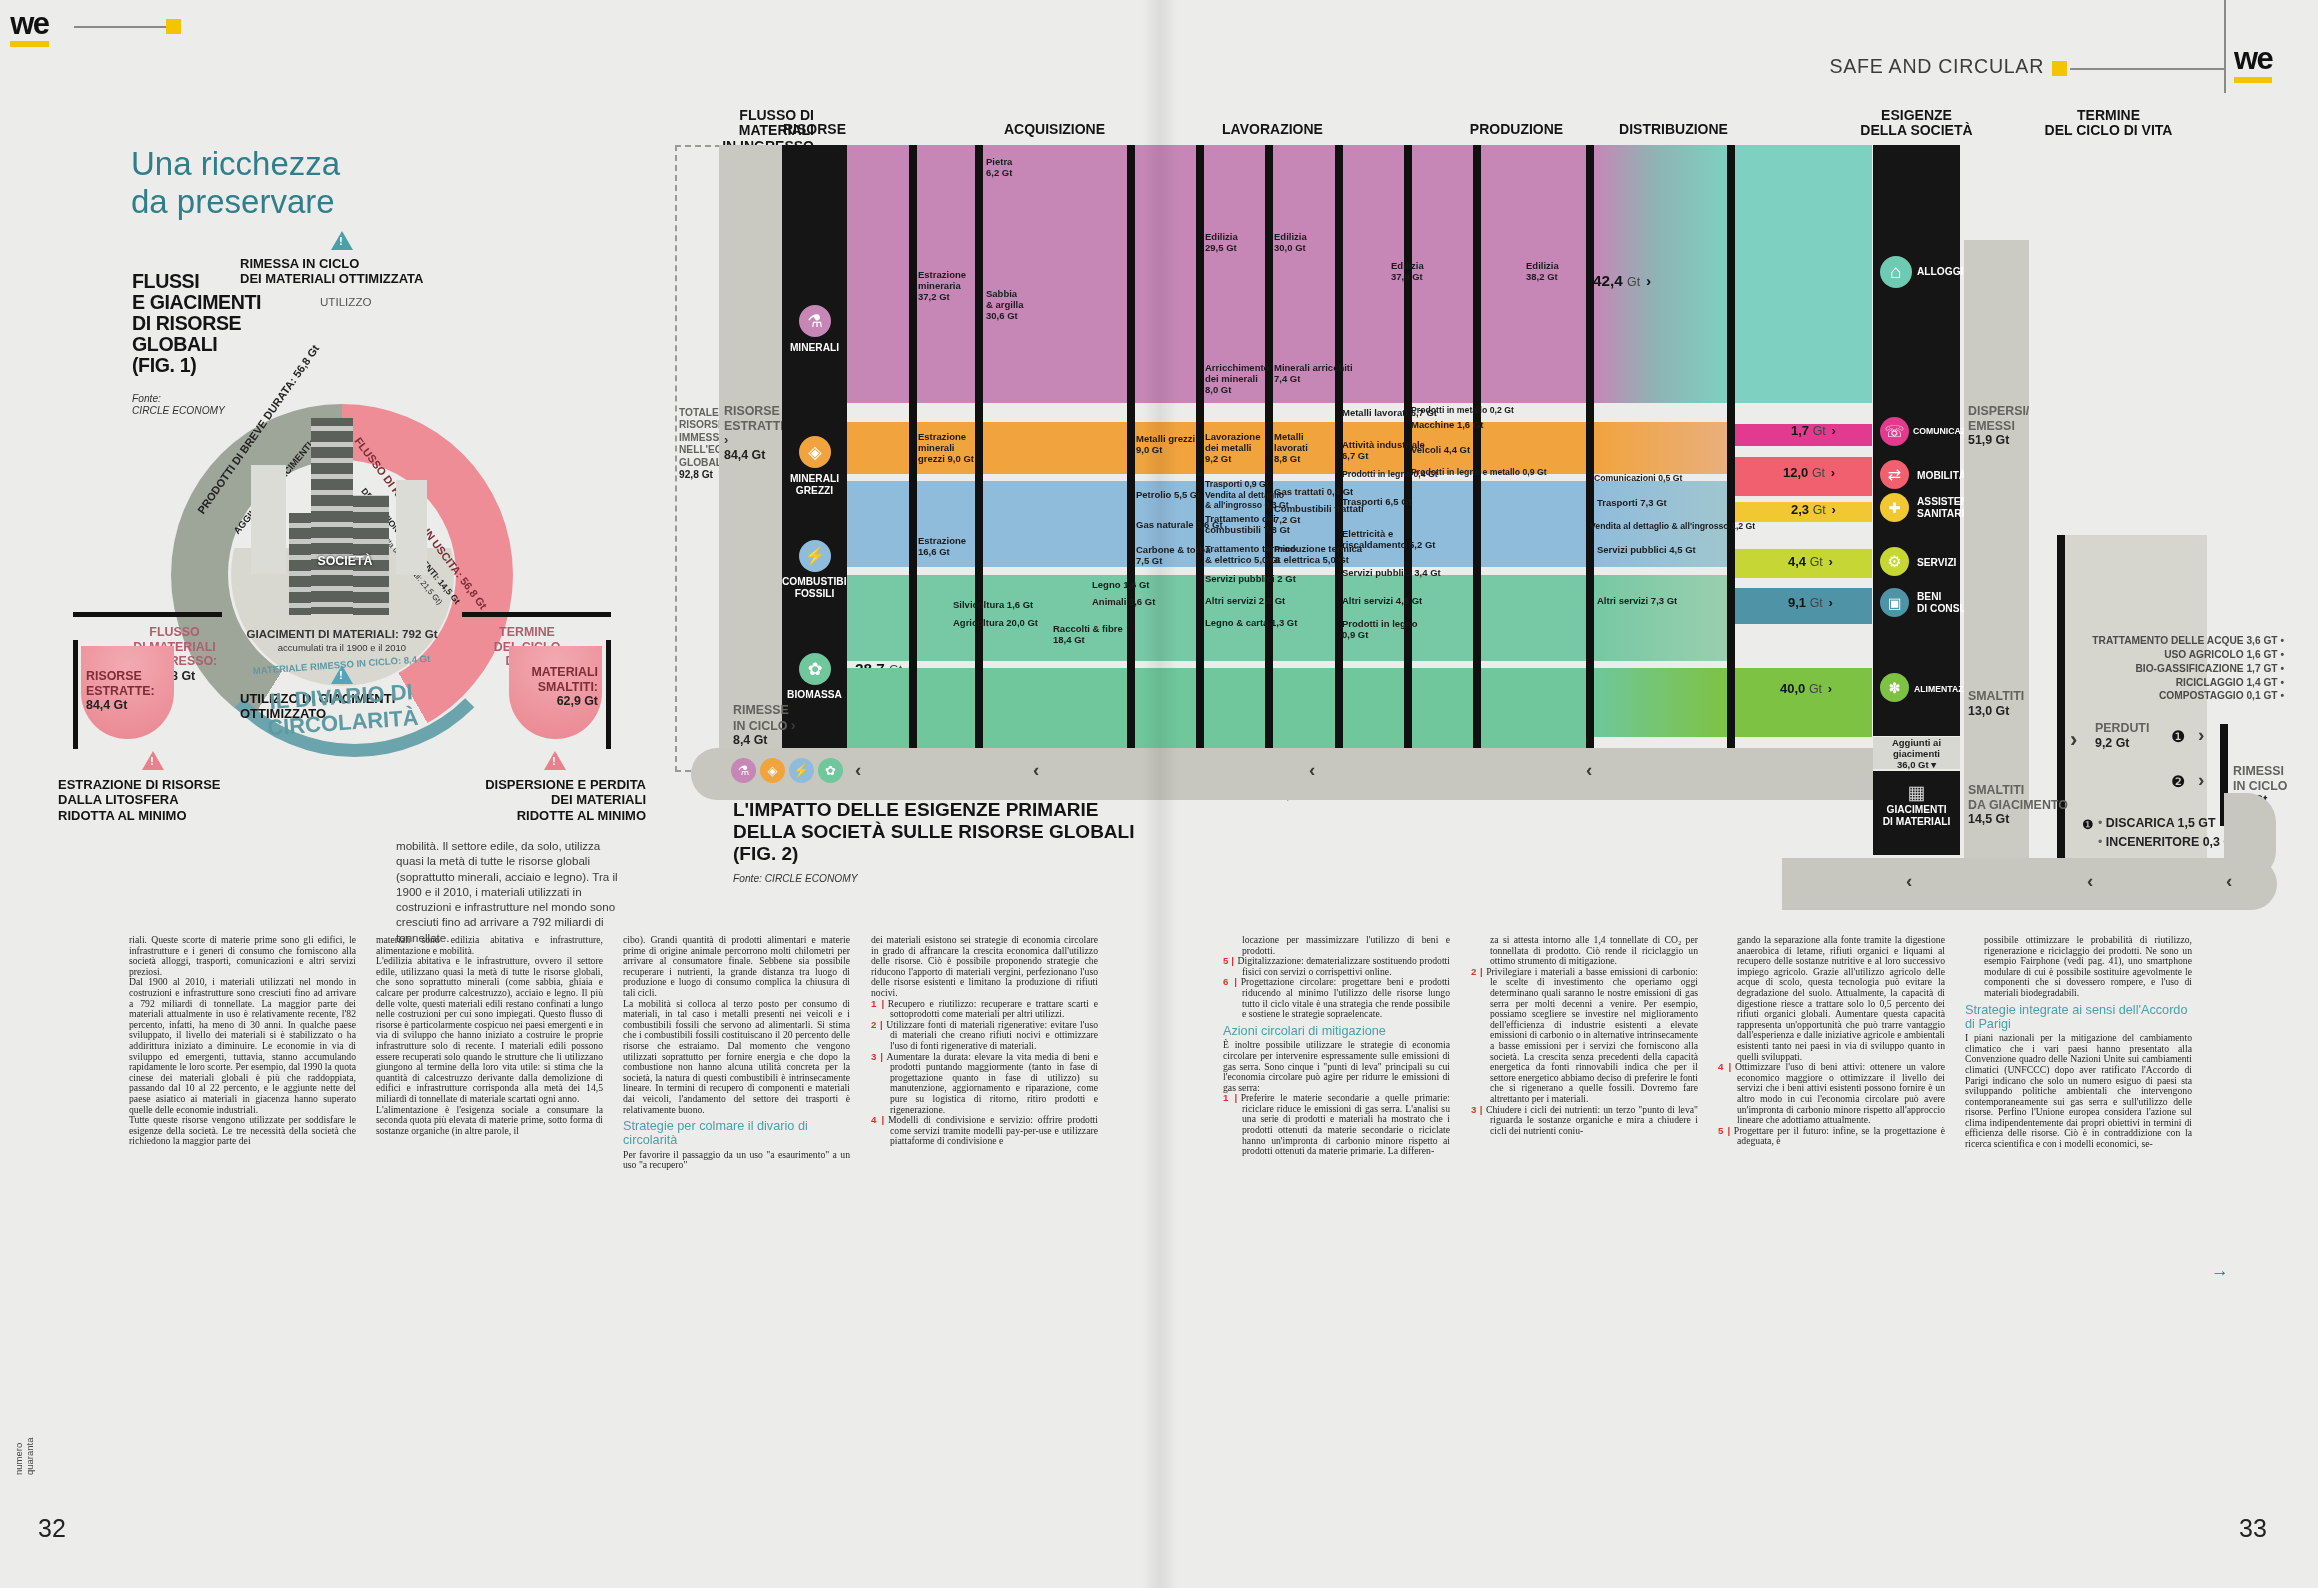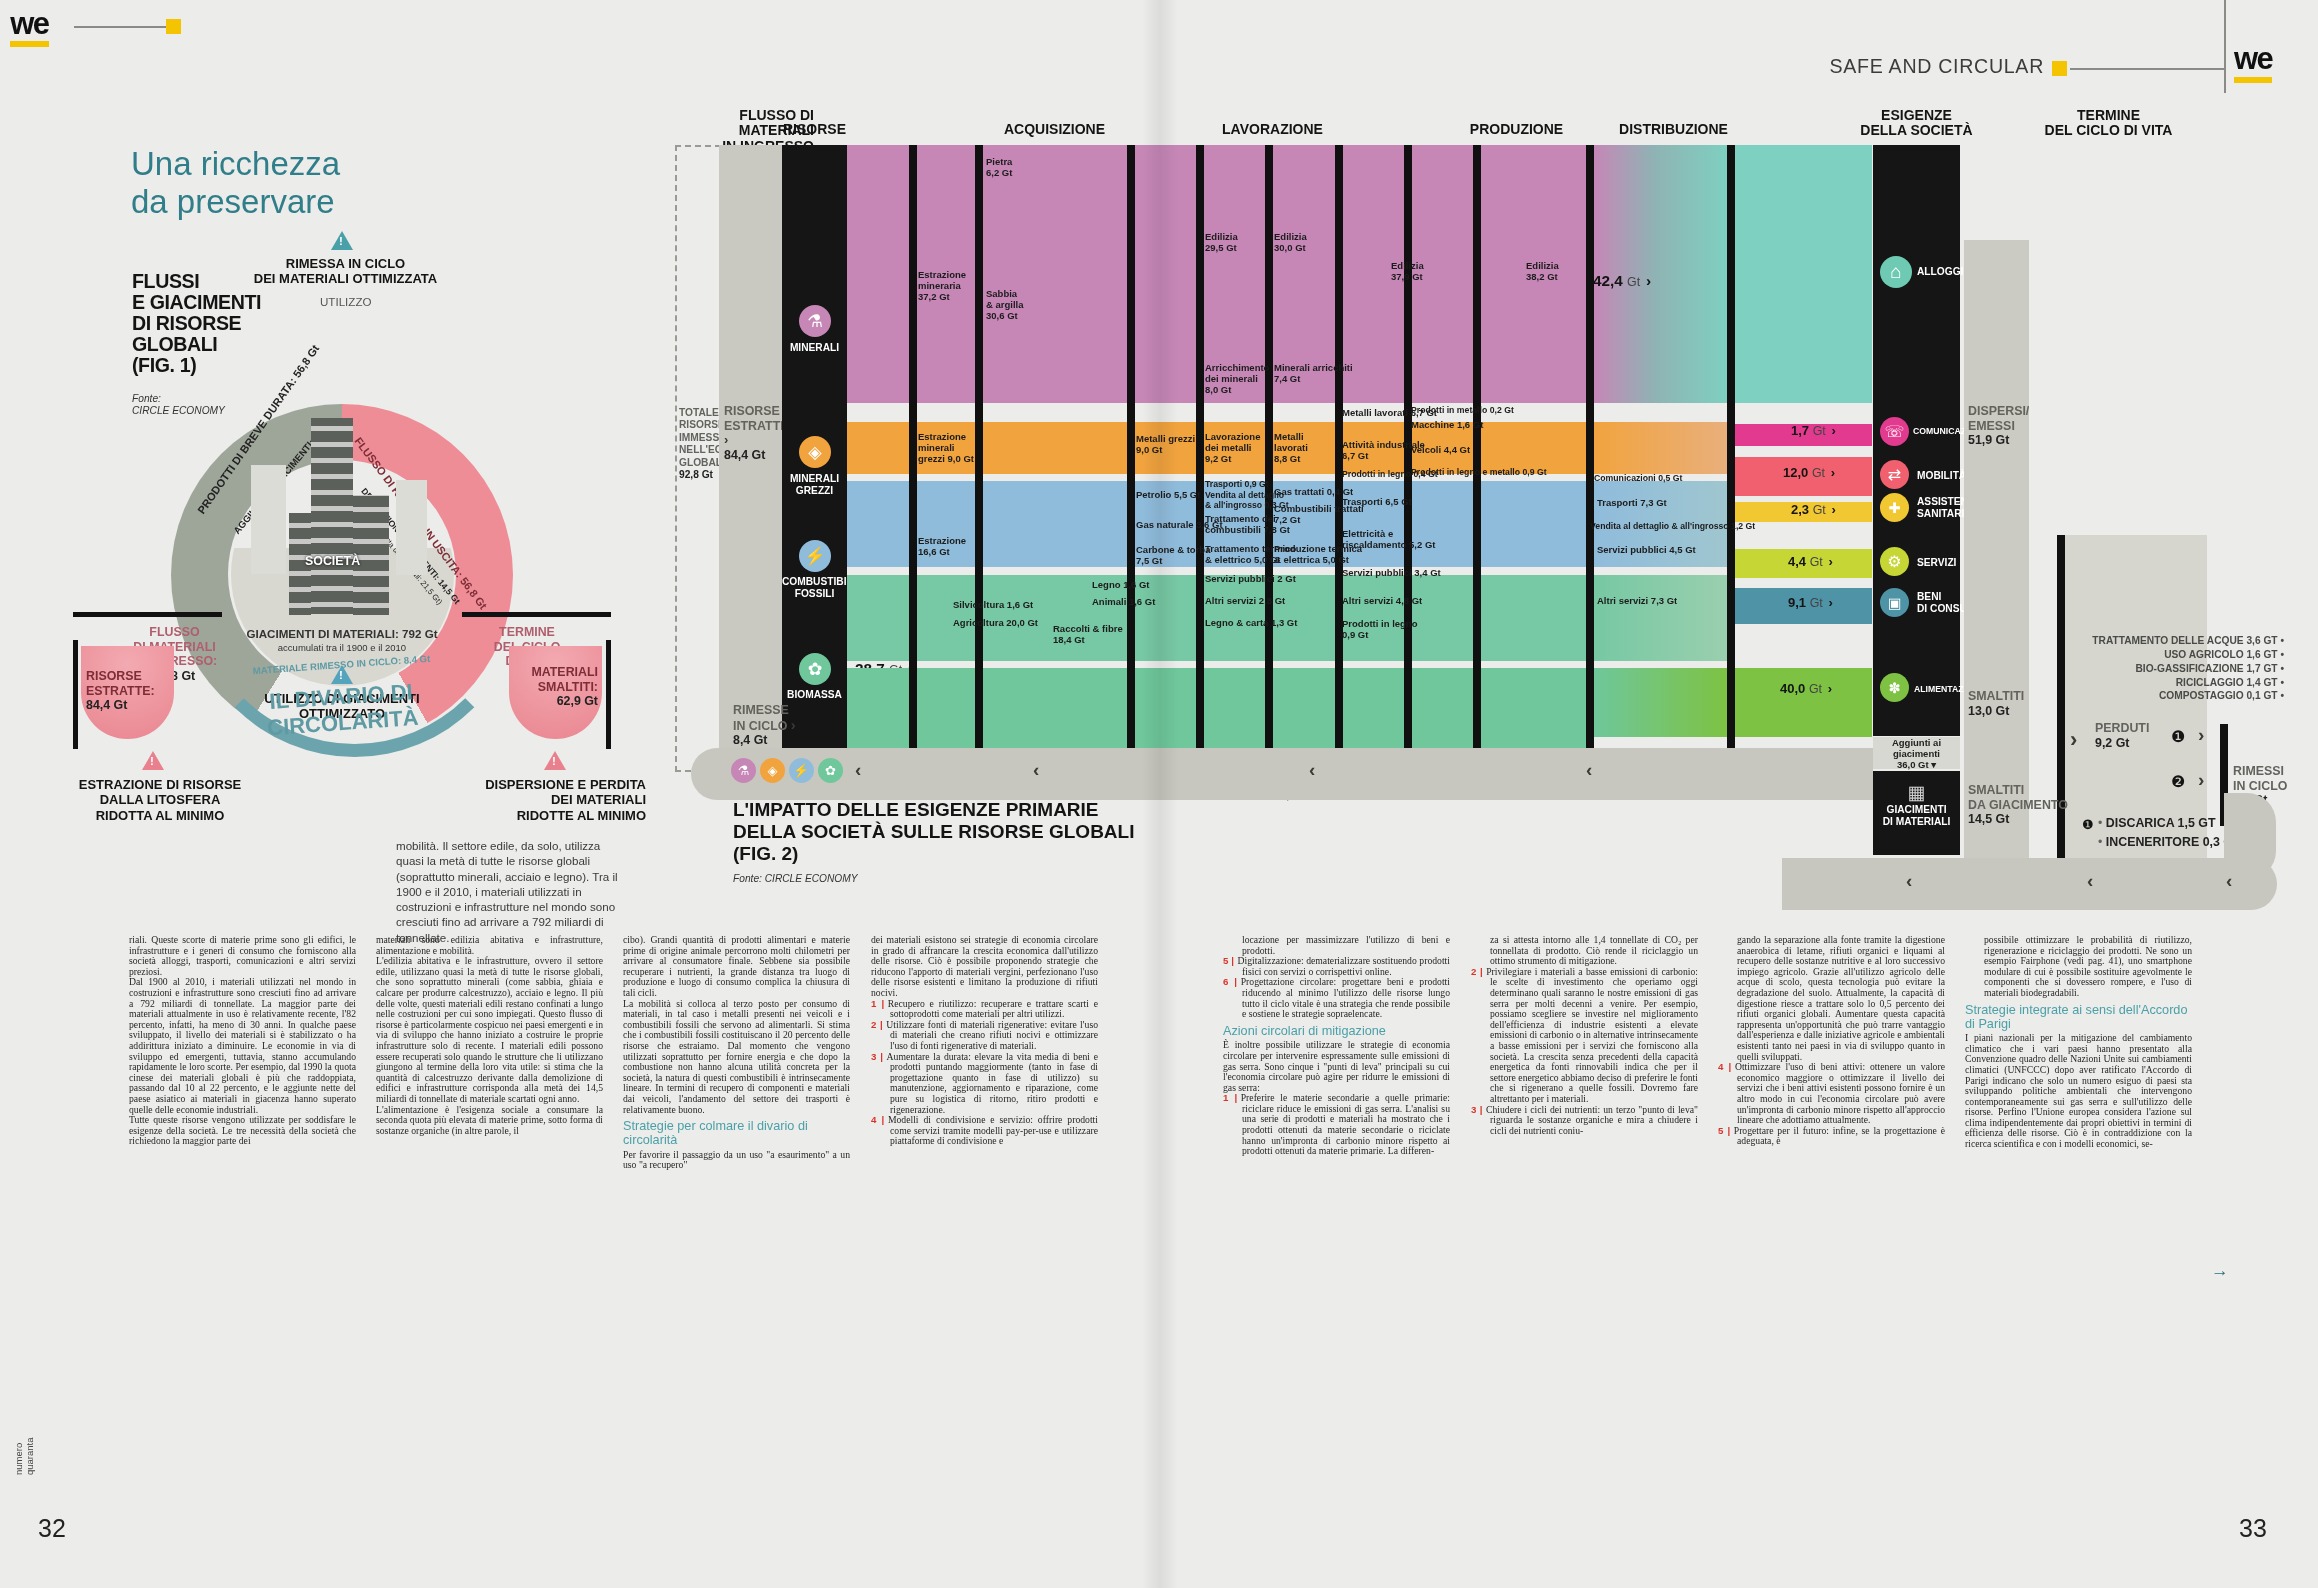--- a/index.html
+++ b/index.html
@@ -11,21 +11,21 @@
   .brand{font-weight:bold;font-size:31px;color:#111;letter-spacing:-1.5px}
   .brand u{text-decoration:none;border-bottom:6.5px solid #f5c400;padding-bottom:0.7px}
   .rule{background:#8a8a86;height:1.5px}
   .vrule{background:#8a8a86;width:1.5px}
   .ysq{background:#f5c400;width:14.5px;height:14.5px}
   .section-title{font-size:19.6px;color:#3c3c3a;letter-spacing:0.7px}
   
   .title{font-size:33px;line-height:38px;color:#2f7e8a}
   .fig-head{font-size:19.6px;line-height:21px;font-weight:bold;color:#141414;letter-spacing:-0.4px}
   .fonte{font-size:10.2px;font-style:italic;color:#333;line-height:12.4px}
-  .warn-label{font-size:13px;line-height:15.3px;font-weight:bold;color:#141414;text-align:center}
+  .warn-label{font-size:13px;line-height:15.3px;font-weight:bold;color:#141414;}
   .tri{width:0;height:0;border-left:11px solid transparent;border-right:11px solid transparent;border-bottom:19px solid #4aa0a8;position:absolute}
   .tri:after{content:"!";position:absolute;left:-2.9px;top:3.6px;color:#fff;font:bold 11.6px/1 "Liberation Sans",sans-serif}
   .tri.pink{border-bottom-color:#e8808d}
   .tri.blue{border-bottom-color:#56a3bd}
   
   .ring{border-radius:50%;background:conic-gradient(from 0deg,#ef8d97 0deg 150deg,rgba(0,0,0,0) 150deg 212deg,#9ea69a 212deg 360deg)}
   .ring-hole{border-radius:50%;background:#ececea}
   .innerdisc{border-radius:50%;background:linear-gradient(rgba(0,0,0,0) 0 38%,#d8d8d1 38%)}
   .arc-label{font-size:11px;font-weight:bold;color:#232323;white-space:nowrap}
   .arc-teal{width:313px;height:313px;border-radius:50%;border:13px solid transparent;border-bottom-color:#6ba4ac}
@@ -99,21 +99,21 @@
   <div class="abs arc-label" style="left:231px;top:529px;transform:rotate(-50deg);transform-origin:left top;font-size:9.5px">AGGIUNTI AI GIACIMENTI: 36 Gt</div>
   <div class="abs arc-label" style="left:362px;top:435px;transform:rotate(53deg);transform-origin:left top;color:#7e2d36">FLUSSO DI RISORSE IN USCITA: 56,8 Gt</div>
   <div class="abs arc-label" style="left:367px;top:486px;transform:rotate(50deg);transform-origin:left top;font-size:8.7px">DEMOLIZIONE GIACIMENTI: 14,5 Gt</div>
   <div class="abs arc-label" style="left:362px;top:503px;transform:rotate(50deg);transform-origin:left top;font-size:8px;font-weight:normal">(aggiunta netta di materiali: 21,5 Gt)</div>
 
   <div class="abs" style="left:251px;top:465px;width:35px;height:109px;background:#dcdcd6"></div>
   <div class="abs" style="left:396px;top:480px;width:31px;height:95px;background:#dcdcd6"></div>
   <div class="abs bld" style="left:311px;top:418px;width:42px;height:196px"></div>
   <div class="abs bld" style="left:353px;top:495px;width:36px;height:120px"></div>
   <div class="abs bld" style="left:289px;top:513px;width:22px;height:102px"></div>
-  <div class="abs" style="left:305px;top:554px;width:80px;color:#fff;font-weight:bold;font-size:12.4px;text-shadow:0 0 2.9px #000">SOCIETÀ</div>
+  <div class="abs" style="left:305px;top:554px;width:80px;text-align:center;color:#fff;font-weight:bold;font-size:12.4px;text-shadow:0 0 2.9px #000">SOCIETÀ</div>
 
   <div class="abs bar-black" style="left:73px;top:612px;width:149px;height:5.1px"></div>
   <div class="abs bar-black" style="left:462px;top:612px;width:149px;height:5.1px"></div>
   <div class="abs eq-label pre" style="left:109px;top:625px;width:131px"><span class="pre">FLUSSO
 DI MATERIALI
 IN INGRESSO:</span><br><b style="color:#222">92,8 Gt</b></div>
   <div class="abs" style="left:240px;top:627px;width:204px;text-align:center;font-size:11.6px;color:#333;font-weight:bold">
     <span>GIACIMENTI DI MATERIALI: 792 Gt</span><br><span style="font-weight:normal;font-size:9.5px">accumulati tra il 1900 e il 2010</span>
   </div>
   <div class="abs eq-label pre" style="left:465px;top:625px;width:124px">TERMINE

